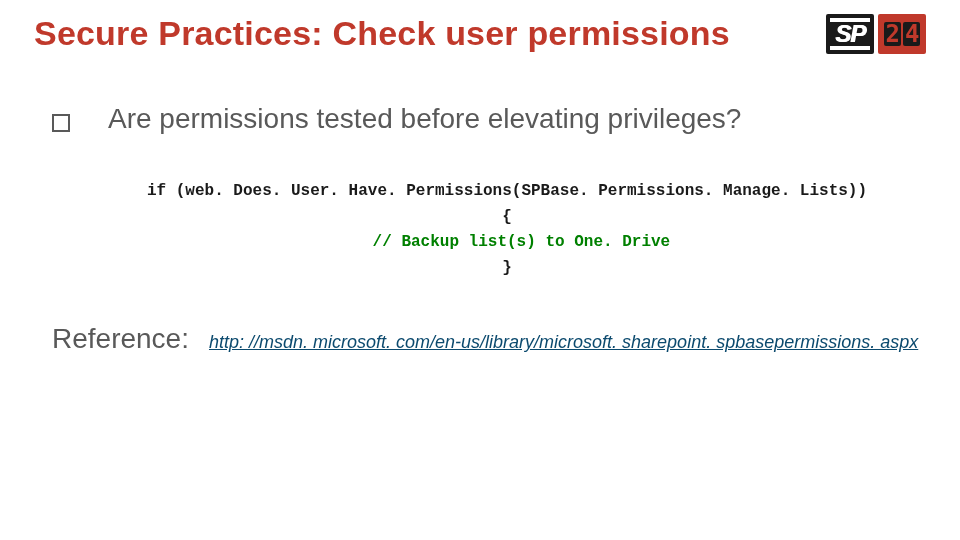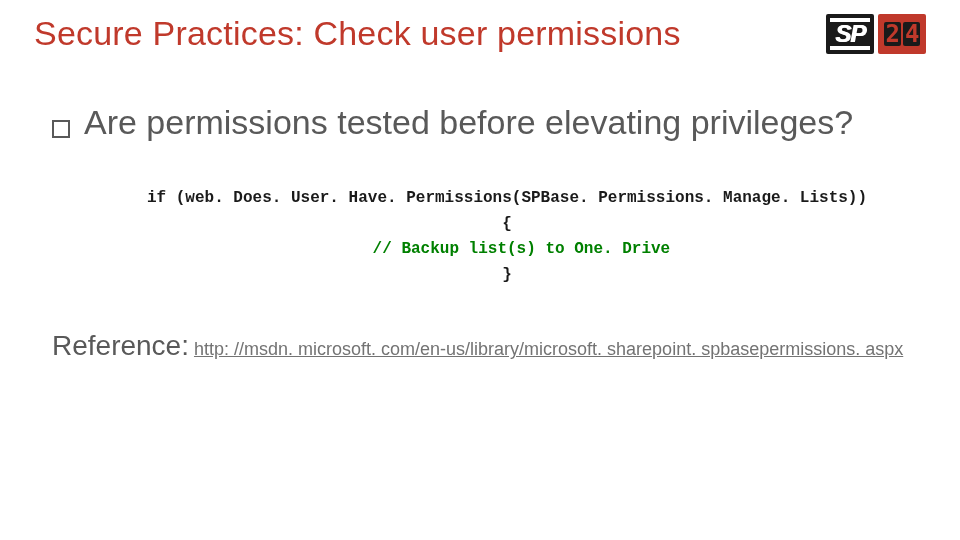--- a/index.html
+++ b/index.html
@@ -6,21 +6,21 @@
   html, body { width: 960px; height: 540px; background: #fff; font-family: "Segoe UI Light", "Segoe UI", Arial, sans-serif; overflow: hidden; }
   .slide {
     position: relative;
     width: 960px;
     height: 540px;
     padding: 14px 34px;
   }
   .title {
     color: #c0392b;
     font-size: 34px;
-    font-weight: 400;
+    font-weight: 700;
     letter-spacing: 0.2px;
   }
   .logo {
     position: absolute;
     right: 34px;
     top: 14px;
     display: flex;
     gap: 4px;
   }
   .logo-box {
@@ -81,52 +81,54 @@
     width: 18px;
     height: 18px;
     border: 2.5px solid #595959;
     display: inline-block;
     flex: 0 0 auto;
     position: relative;
     top: 4px;
   }
   .bullet-text {
     color: #595959;
-    font-size: 34px;
+    font-size: 28px;
     font-weight: 300;
+    margin-left: 24px;
   }
   .code-block {
     margin-top: 44px;
     margin-left: 36px;
     font-family: "Courier New", Courier, monospace;
     font-size: 16px;
     font-weight: bold;
     color: #1a1a1a;
     line-height: 1.6;
     white-space: pre;
     text-align: center;
   }
   .code-green { color: #008000; }
   .reference-row {
     margin-top: 42px;
     display: flex;
     align-items: baseline;
-    gap: 5px;
+    gap: 20px;
     flex-wrap: wrap;
   }
   .reference-label {
     color: #595959;
     font-size: 28px;
     font-weight: 300;
   }
   .reference-link {
-    color: #737373;
+    color: #0c4a6e;
     font-size: 18px;
     font-weight: 300;
     text-decoration: underline;
+    font-style: italic;
   }
 </style>
 </head>
 <body>
 
 <div class="slide">
 
   <div class="title">Secure Practices: Check user permissions</div>
 
   <div class="logo">

